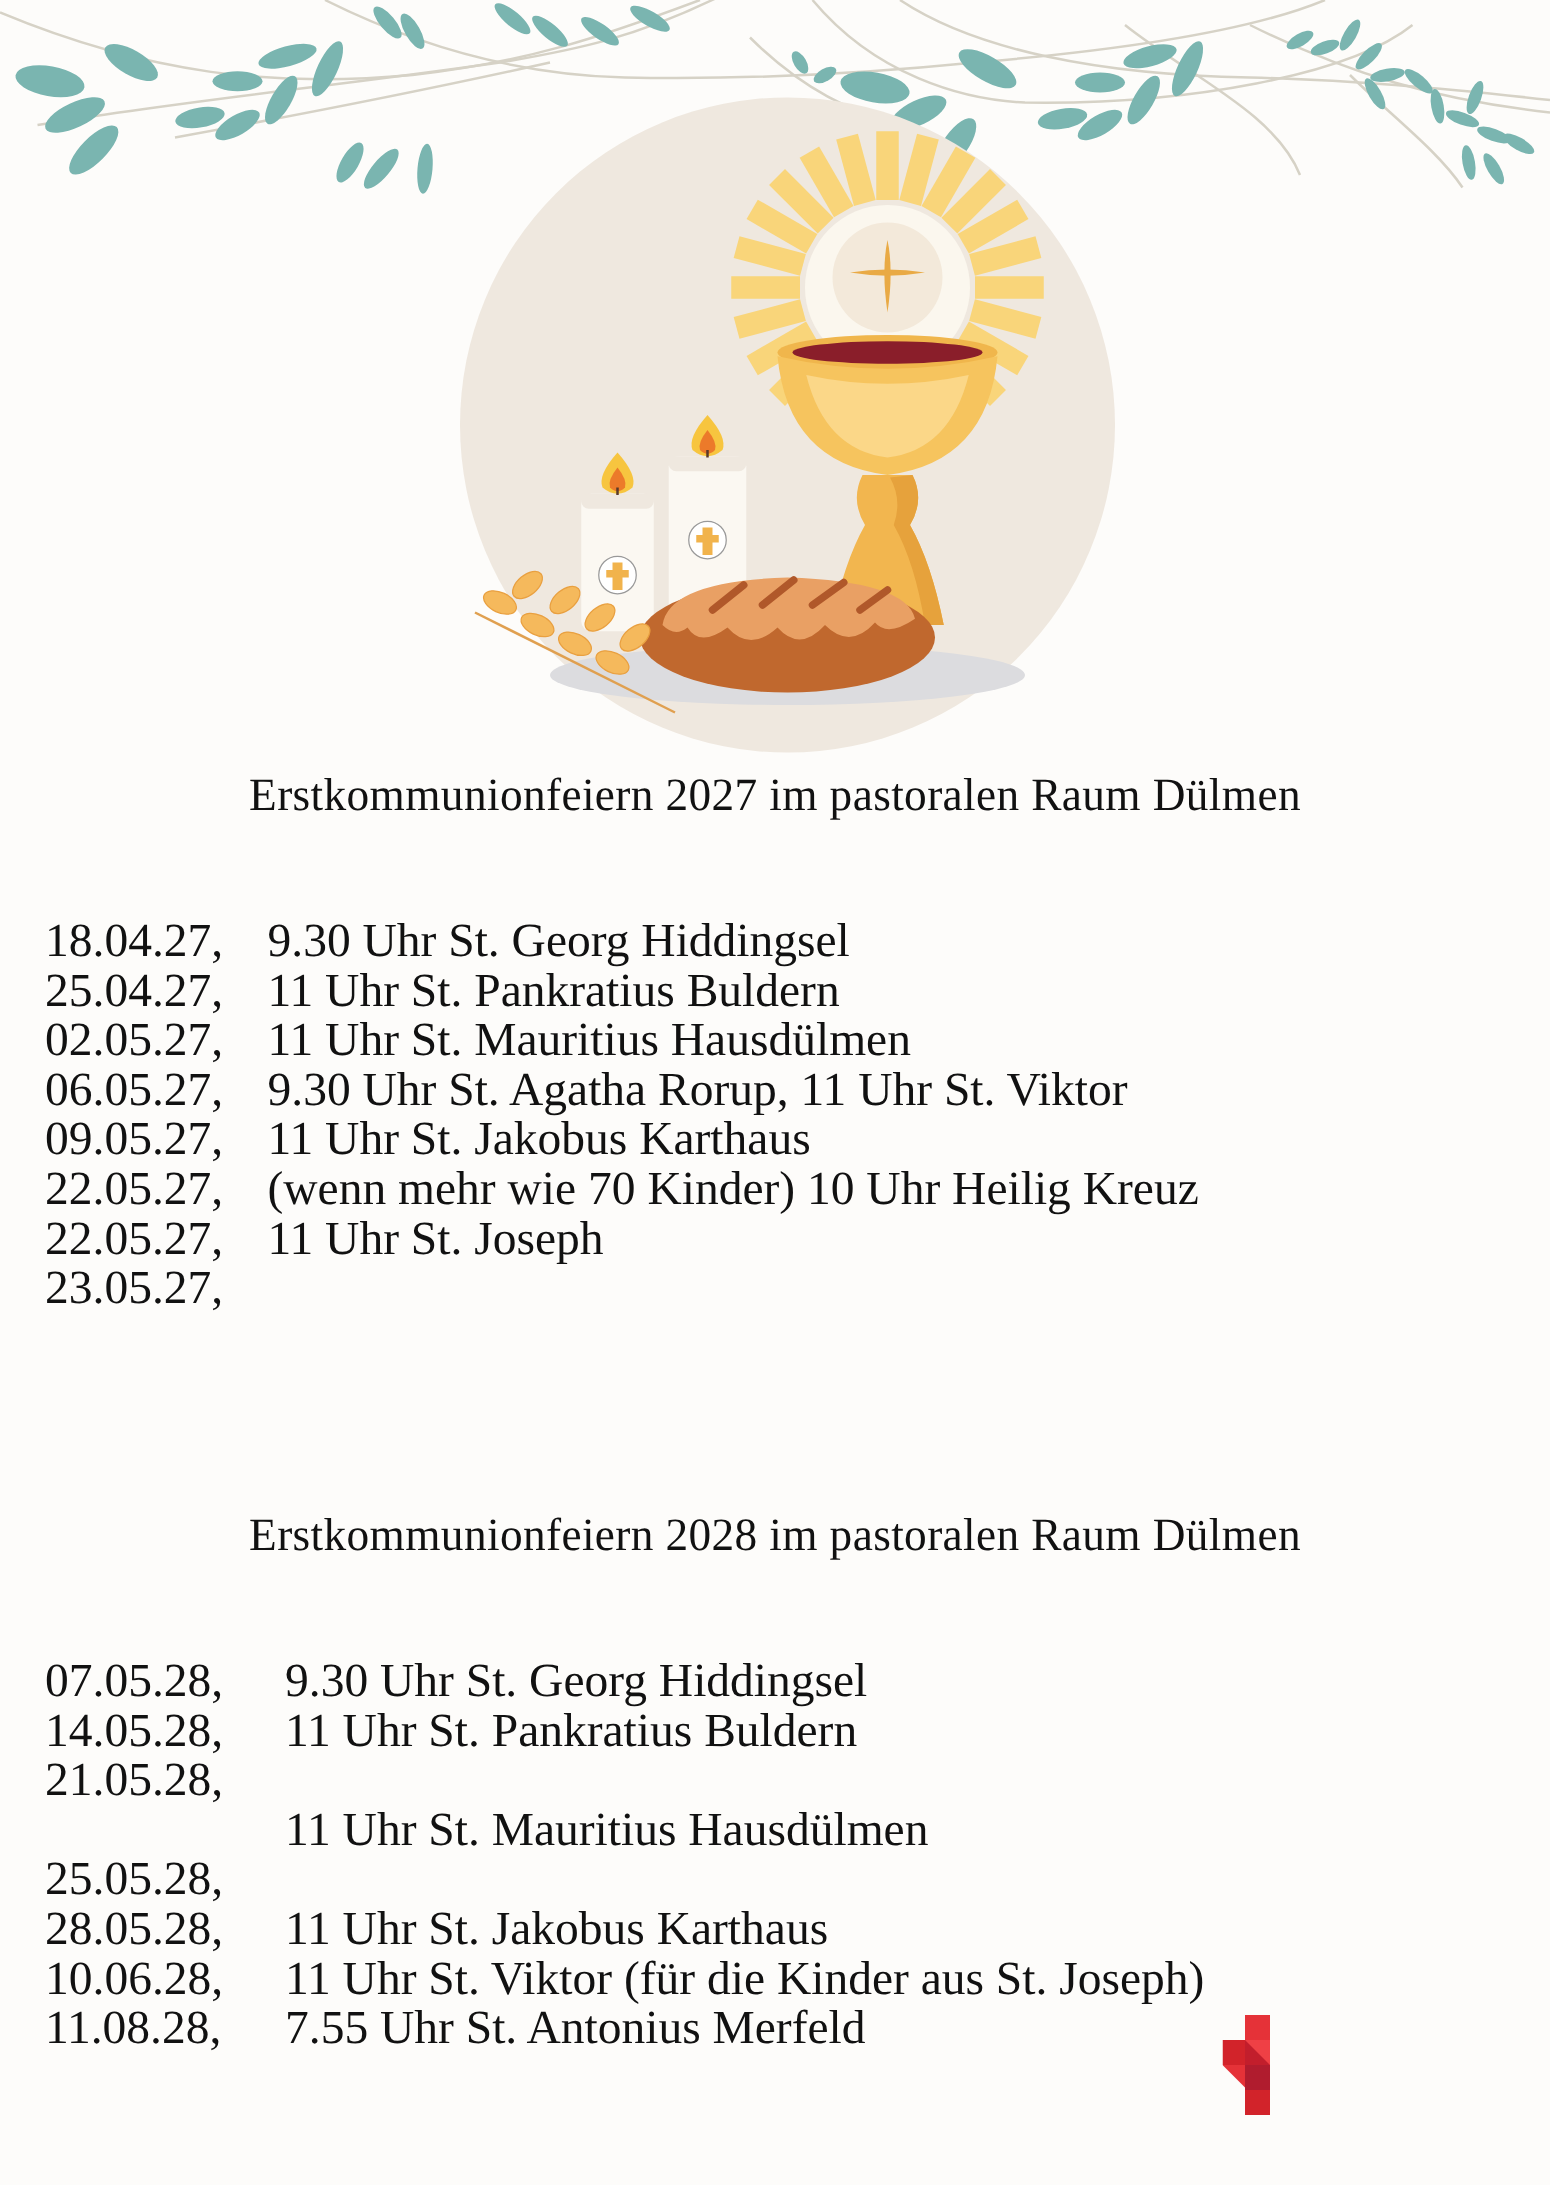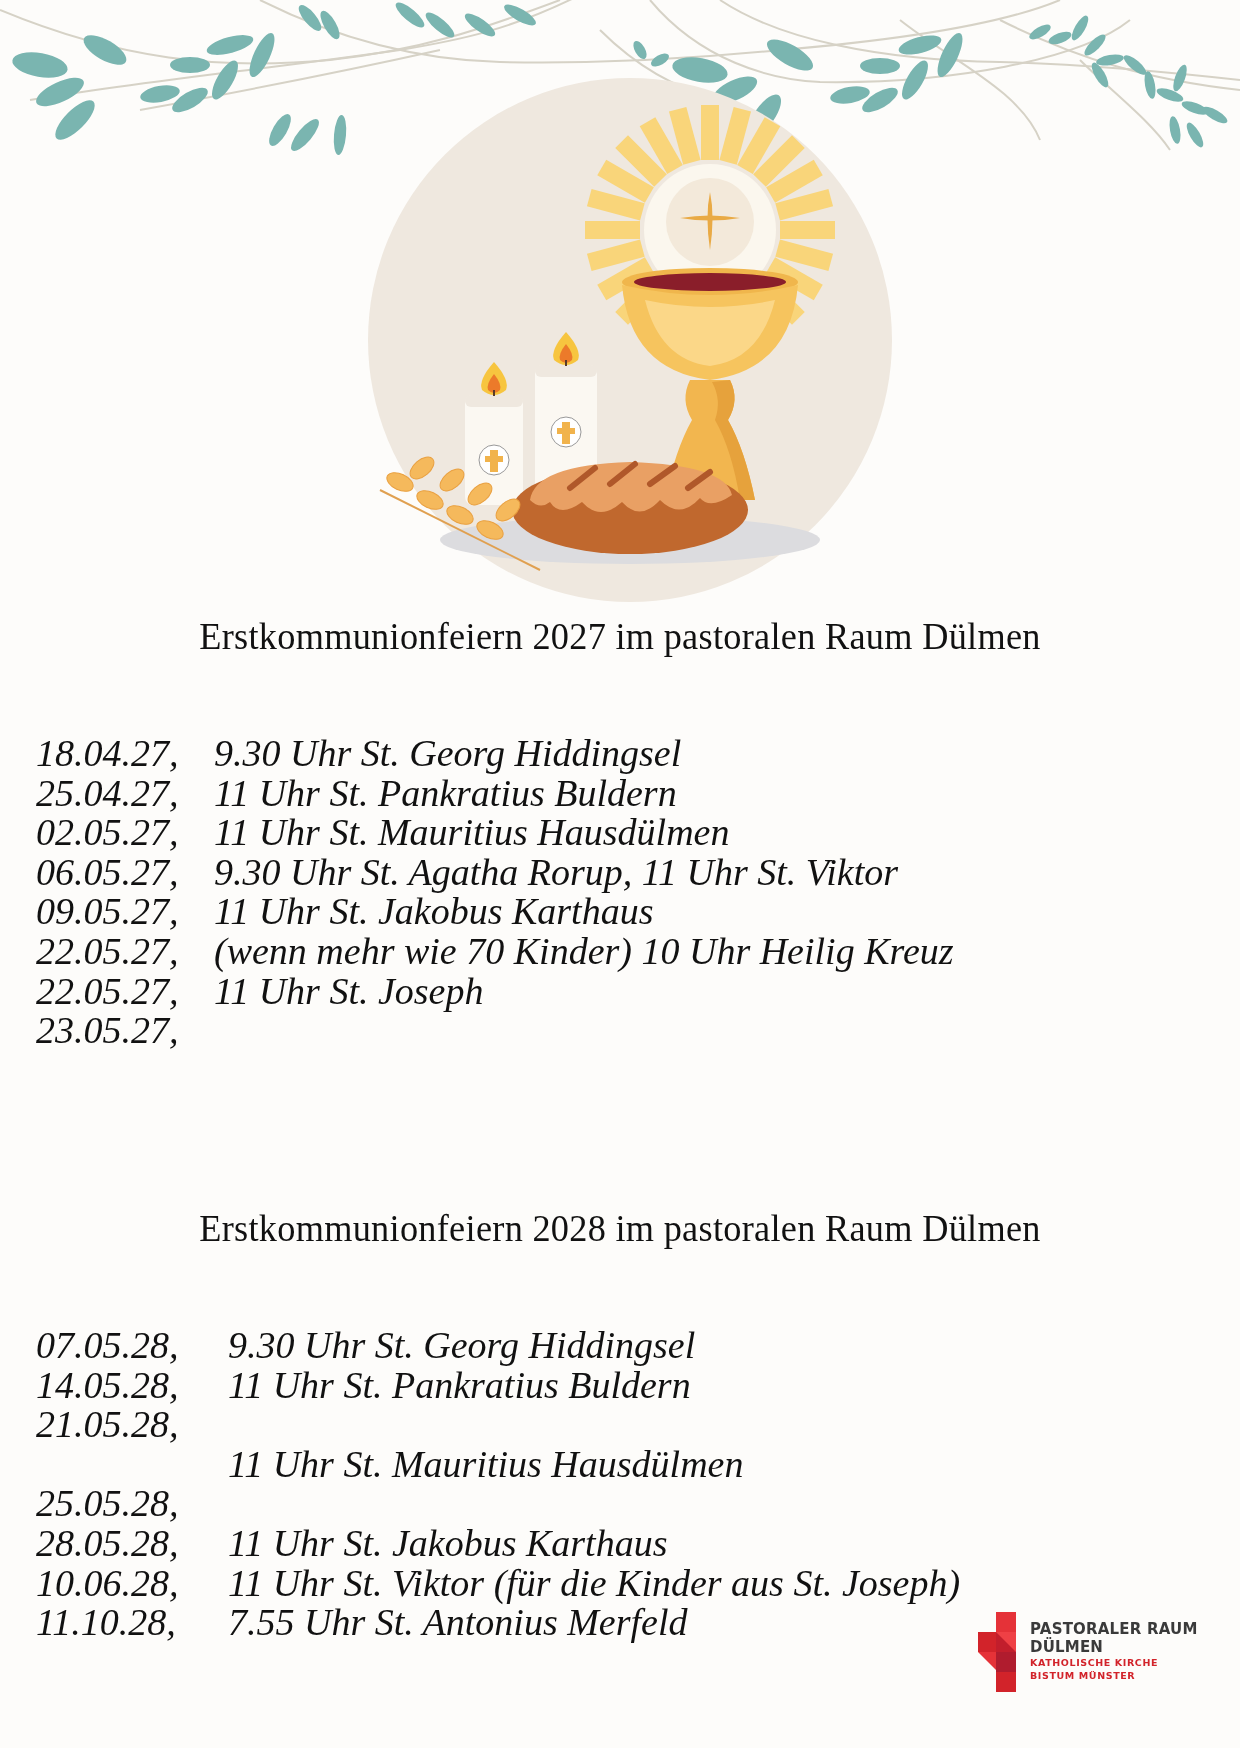--- a/index.html
+++ b/index.html
@@ -10,21 +10,21 @@
     color: #111;
   }
   .vines { position: absolute; left: 0; top: 0; width: 1240px; height: 170px; }
   .illustration { position: absolute; left: 360px; top: 70px; width: 540px; height: 540px; }
   .heading {
     position: absolute; left: 0; width: 1240px; text-align: center;
     font-size: 37px; letter-spacing: 0.3px; transform: scaleX(0.98);
   }
   .heading-2027 { top: 615px; }
   .heading-2028 { top: 1207px; }
-  .schedule { position: absolute; left: 36px; font-size: 38px; line-height: 39.6px; font-style: italic; }
+  .schedule { position: absolute; left: 36px; font-size: 38px; line-height: 39.6px; }
   .schedule-2027 { top: 734px; }
   .schedule-2028 { top: 1326px; }
   .row { display: flex; white-space: nowrap; }
   .date { display: inline-block; }
   .schedule-2027 .date { width: 178px; }
   .schedule-2028 .date { width: 192px; }
   .event { display: inline-block; }
   .logo { position: absolute; left: 978px; top: 1612px; width: 220px; height: 80px; }
   .logo-mark { position: absolute; left: 0; top: 0; width: 52px; height: 80px; }
   .logo-text { position: absolute; left: 52px; top: 8px; font-family: "DejaVu Sans", "Liberation Sans", sans-serif; }
@@ -246,34 +246,28 @@
     </div>
   <div class="row">
       <span class="date">28.05.28,</span>
       <span class="event">11 Uhr St. Jakobus Karthaus</span>
     </div>
   <div class="row">
       <span class="date">10.06.28,</span>
       <span class="event">11 Uhr St. Viktor (für die Kinder aus St. Joseph)</span>
     </div>
   <div class="row">
-      <span class="date">11.10.28,</span>
+      <span class="date">11.08.28,</span>
       <span class="event">7.55 Uhr St. Antonius Merfeld</span>
     </div>
 </div>
 
 <div class="logo">
   <svg class="logo-mark" viewBox="0 0 52 80">
     <polygon points="18,0 38,0 38,20 18,20" fill="#e53238"></polygon>
     <polygon points="0,20 18,20 18,40 0,40" fill="#d2232a"></polygon>
     <polygon points="18,20 38,20 38,40 18,40" fill="#c21e2c"></polygon>
     <polygon points="38,20 18,20 38,40" fill="#ef4045"></polygon>
     <polygon points="18,40 38,40 38,60 18,60" fill="#b01c2e"></polygon>
     <polygon points="18,60 38,60 38,80 18,80" fill="#d2232a"></polygon>
     <polygon points="18,40 0,40 18,58" fill="#e53238"></polygon>
   </svg>
-  <div class="logo-text">
-    <div class="logo-line1">PASTORALER RAUM</div>
-    <div class="logo-line2">DÜLMEN</div>
-    <div class="logo-line3">KATHOLISCHE KIRCHE</div>
-    <div class="logo-line4">BISTUM MÜNSTER</div>
-  </div>
 </div>
 
 </body></html>

